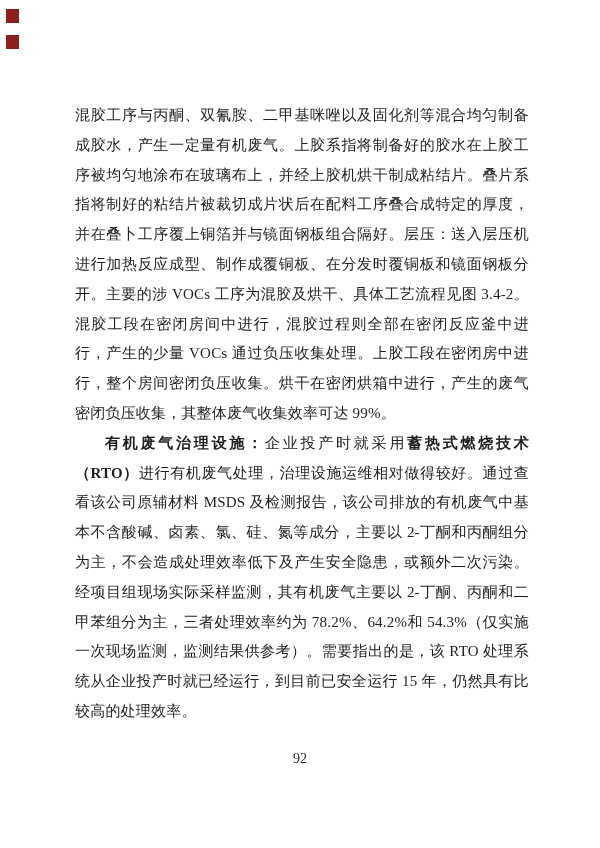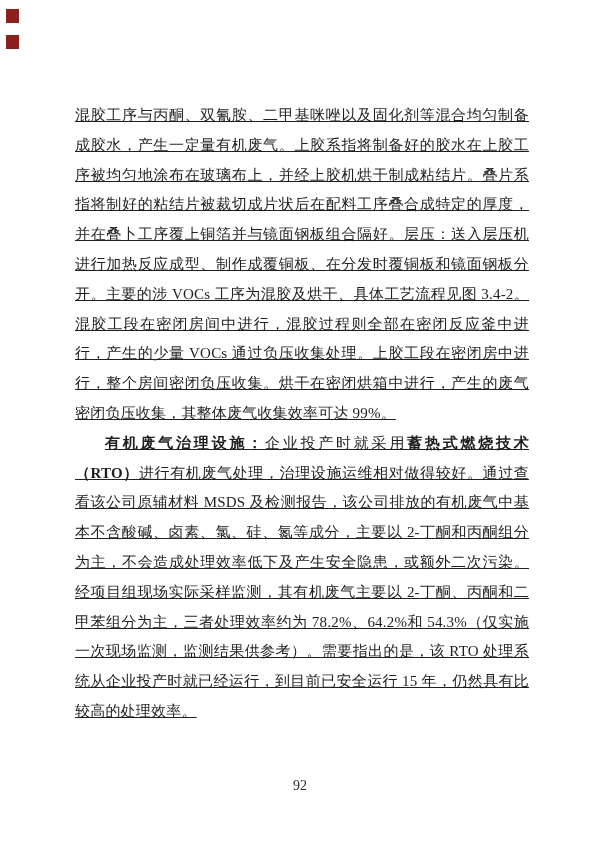--- a/index.html
+++ b/index.html
@@ -29,37 +29,36 @@
   .text-body {
     position: absolute;
     left: 75px;
     top: 101px;
     width: 454px;
     font-size: 15px;
     line-height: 29.8px;
     color: #1f1f1f;
     text-align: justify;
     letter-spacing: 0.2px;
-    text-decoration: underline;
   }
   .text-body p {
     margin: 0;
     padding: 0;
   }
   .text-body p.indented {
     text-indent: 2em;
   }
   .seg-bold {
     font-weight: 700;
   }
   .page-number {
     position: absolute;
     left: 0;
     right: 0;
-    top: 778px;
+    top: 751px;
     text-align: center;
     font-size: 14px;
     color: #2b2b2b;
   }
 </style>
 </head>
 <body>
 
 <div class="page">
 

